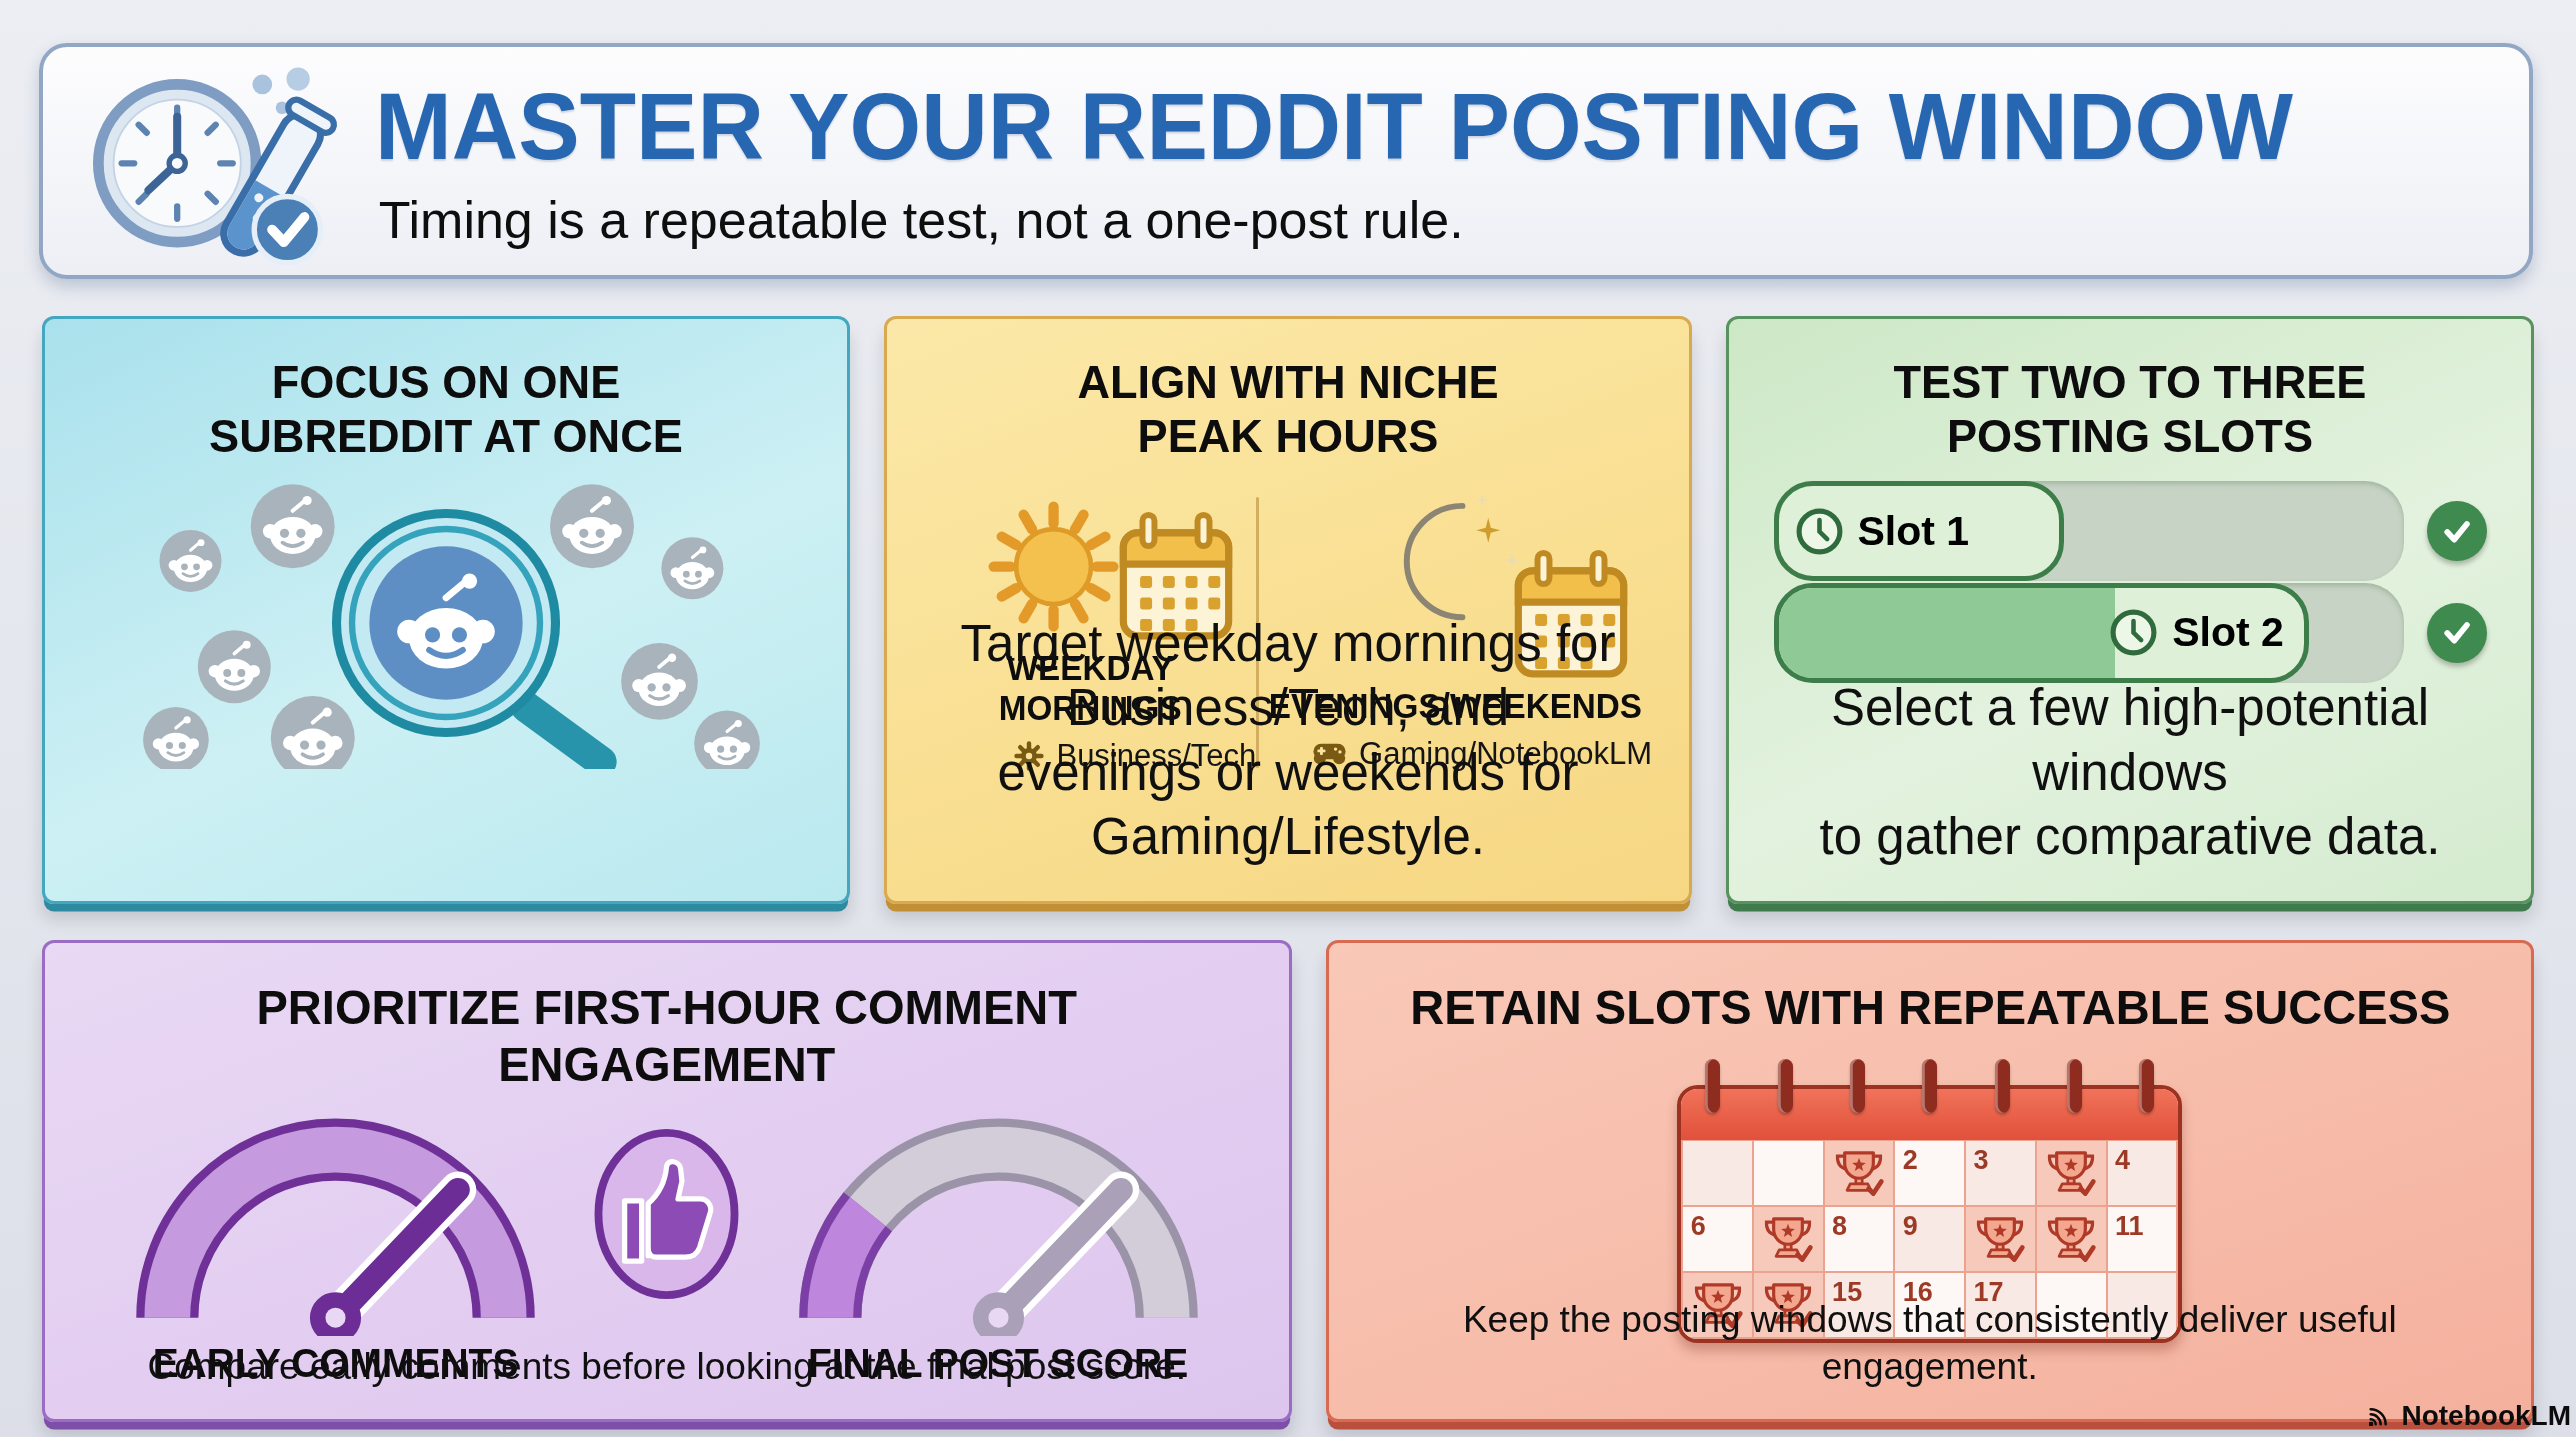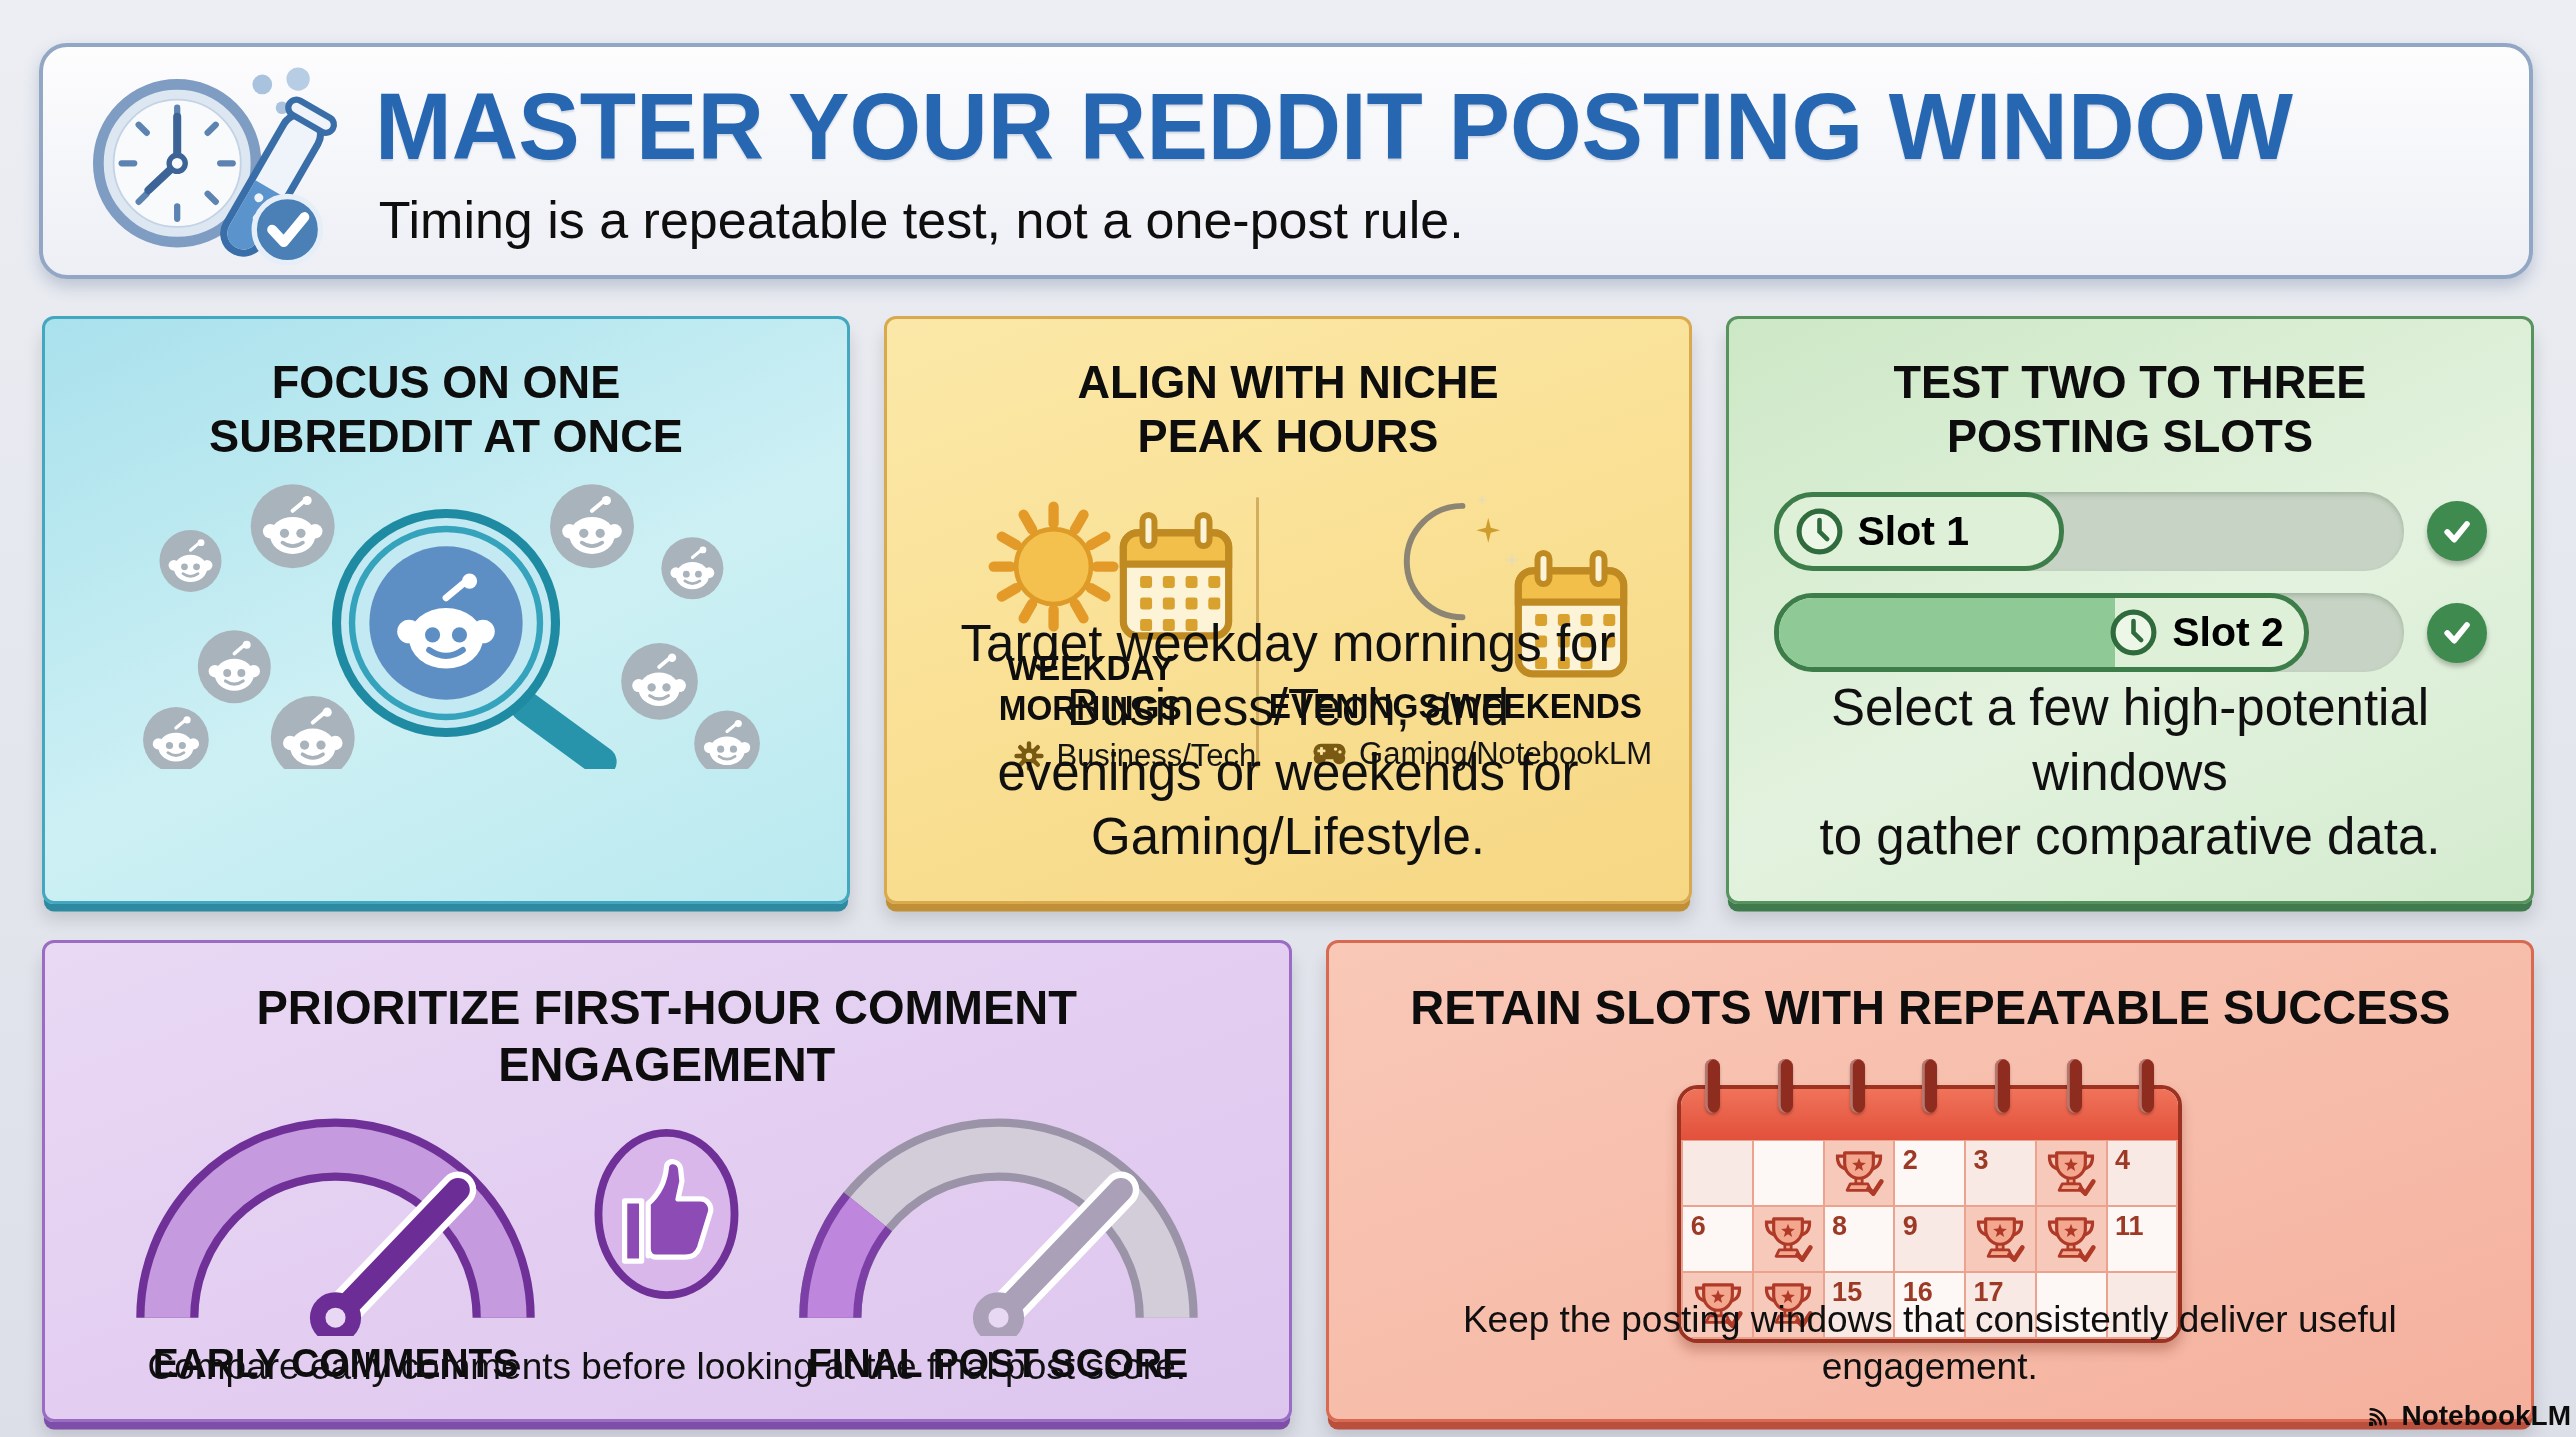--- a/index.html
+++ b/index.html
@@ -48,21 +48,21 @@
   .align-col{flex:1;display:flex;flex-direction:column;align-items:flex-end;}
   .vdiv{width:2.8px;background:#d2ae5e;margin:9.4px 0 0;height:271px;border-radius:1.9px;}
   .iconwrap{position:relative;width:281px;height:193px;}
   .iconwrap .main-icon{position:absolute;left:0;top:0;}
   .iconwrap .cal-icon{position:absolute;right:20.6px;bottom:0;}
   .niche-label{margin-top:5.6px;font-size:35px;font-weight:bold;color:#0d0d0d;transform:scaleX(.95);}
   .niche-sub{margin-top:9.4px;display:flex;align-items:center;gap:11.2px;font-size:31px;color:#151515;}
   
   .slotlist{margin:28px 7.5px 0;display:flex;flex-direction:column;gap:22.5px;}
   .slotrow{display:flex;align-items:center;gap:22.5px;height:79px;}
-  .track{flex:1;height:79px;border-radius:39px;background:#c7d4c5;position:relative;
+  .track{flex:1;height:100px;border-radius:39px;background:#c7d4c5;position:relative;
     box-shadow:inset 0 2.8px 5.6px rgba(60,90,60,.25);}
   .spill{position:absolute;left:0;top:0;height:100%;box-sizing:border-box;border-radius:39px;
     border:5.6px solid #3c7d49;background:#dff0d8;overflow:hidden;display:flex;align-items:center;}
   .s1 .spill{width:46%;}
   .s2 .spill{width:85%;}
   .s3 .spill{width:100%;}
   .sfill{position:absolute;left:0;top:0;bottom:0;background:#8fca96;}
   .s2 .sfill{width:64%;}
   .s3 .sfill{width:63%;}
   .chip{position:relative;display:flex;align-items:center;gap:13px;font-size:41px;font-weight:bold;color:#000;}

